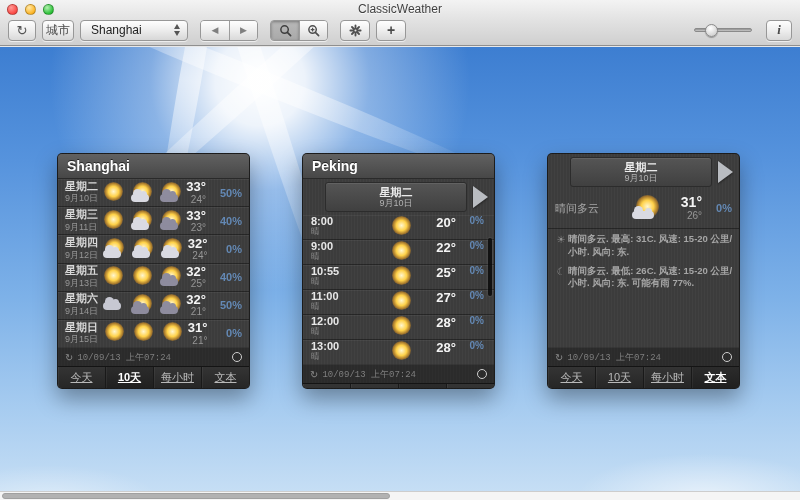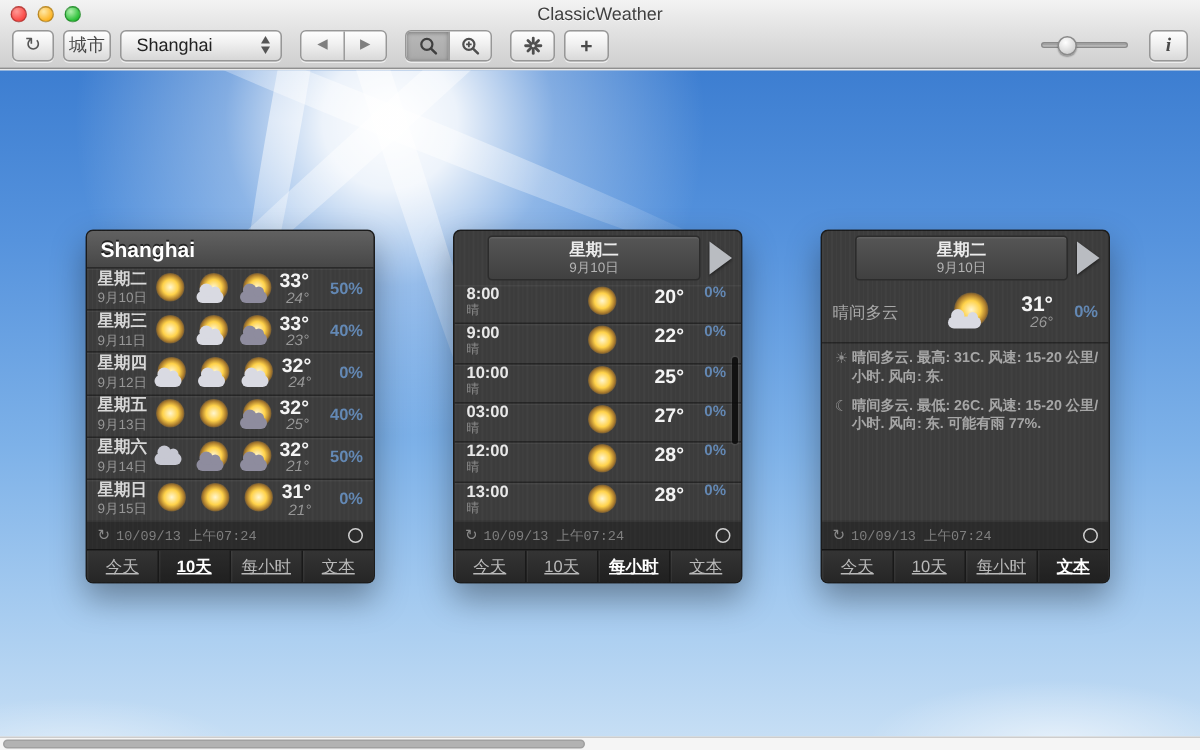--- a/index.html
+++ b/index.html
@@ -79,21 +79,21 @@
 
   .rows { flex:1; display:flex; flex-direction:column; }
   .wrow { flex:1; display:flex; align-items:center; padding:0 7px;
     border-bottom:1px solid rgba(0,0,0,0.38); box-shadow:inset 0 1px 0 rgba(255,255,255,0.05); }
   .daycol { width:52px; }
   .dayname { font-size:11px; font-weight:bold; color:#d8d8d8; line-height:1.15; }
   .daydate { font-size:9px; color:#979797; }
   .iconstrip { display:flex; gap:2px; flex:1; justify-content:flex-start; }
   .tempcol { width:32px; text-align:right; margin-right:14px; }
   .thigh { font-size:13px; font-weight:bold; color:#f4f4f4; line-height:1.1; }
-  .tlow { font-size:10px; color:#979797; line-height:1;font-style:italic; }
+  .tlow { font-size:10px; color:#979797; line-height:1; }
   .popcol { width:30px; text-align:right; font-size:11px; font-weight:bold; color:#6388b4; }
 
   
   .wicon { position:relative; width:27px; height:24px; display:inline-block; }
   .wicon .glow { position:absolute; left:4px; top:1px; width:19px; height:19px; border-radius:50%;
     background:radial-gradient(circle, #fff6cf 0%, #ffd24a 38%, rgba(255,170,30,0.55) 62%, rgba(255,170,30,0) 78%); }
   .wicon .cloud { position:absolute; left:2px; bottom:3px; width:18px; height:8px; border-radius:5px; background:#d9dae2; }
   .wicon .cloud::before { content:""; position:absolute; left:2px; top:-5px; width:9px; height:9px; border-radius:50%; background:inherit; }
   .wicon .cloud::after  { content:""; position:absolute; right:2px; top:-3px; width:7px; height:7px; border-radius:50%; background:inherit; }
   .wicon.dark .cloud { background:#8e8c9e; }
@@ -404,20 +404,21 @@
       </div>
       <div class="ptabs">
         <div class="ptab">今天</div>
         <div class="ptab active">10天</div>
         <div class="ptab">每小时</div>
         <div class="ptab">文本</div>
       </div>
     </div>
 
     <div class="panel" style="left:302px">
+      <div class="panel-title">Peking</div>
       <div class="dayselect">
         <div class="daybtn">
           <div class="d1">星期二</div>
           <div class="d2">9月10日</div>
         </div>
         <div class="nextday"></div>
       </div>
       <div class="rows" style="position:relative">
 
         <div class="hrow">
@@ -441,34 +442,34 @@
           <div class="hicon">
               <span class="wicon sun-only">
                 <span class="glow"></span>
               </span>
             </div>
           <div class="htemp">22°</div>
           <div class="hpop">0%</div>
         </div>
         <div class="hrow">
           <div class="hleft">
-              <div class="htime">10:00</div>
+              <div class="htime">10:55</div>
               <div class="hcond">晴</div>
             </div>
           <div class="hicon">
               <span class="wicon sun-only">
                 <span class="glow"></span>
               </span>
             </div>
           <div class="htemp">25°</div>
           <div class="hpop">0%</div>
         </div>
         <div class="hrow">
           <div class="hleft">
-              <div class="htime">03:00</div>
+              <div class="htime">11:00</div>
               <div class="hcond">晴</div>
             </div>
           <div class="hicon">
               <span class="wicon sun-only">
                 <span class="glow"></span>
               </span>
             </div>
           <div class="htemp">27°</div>
           <div class="hpop">0%</div>
         </div>

